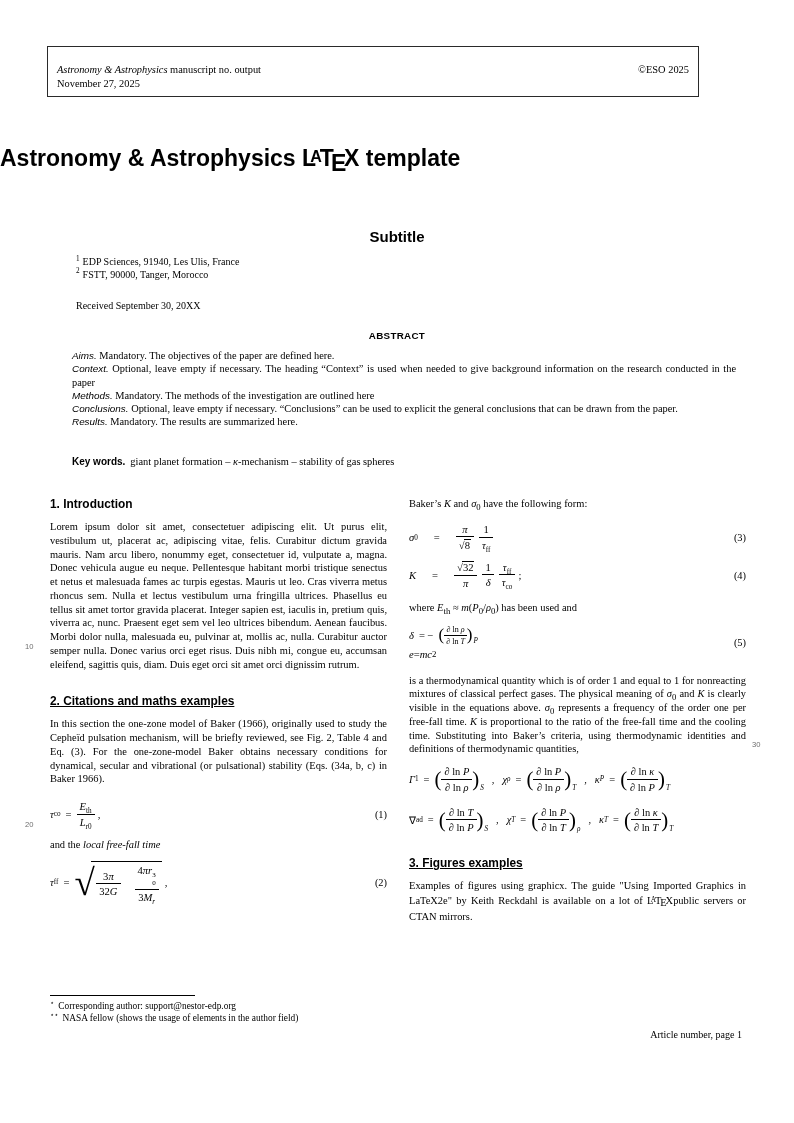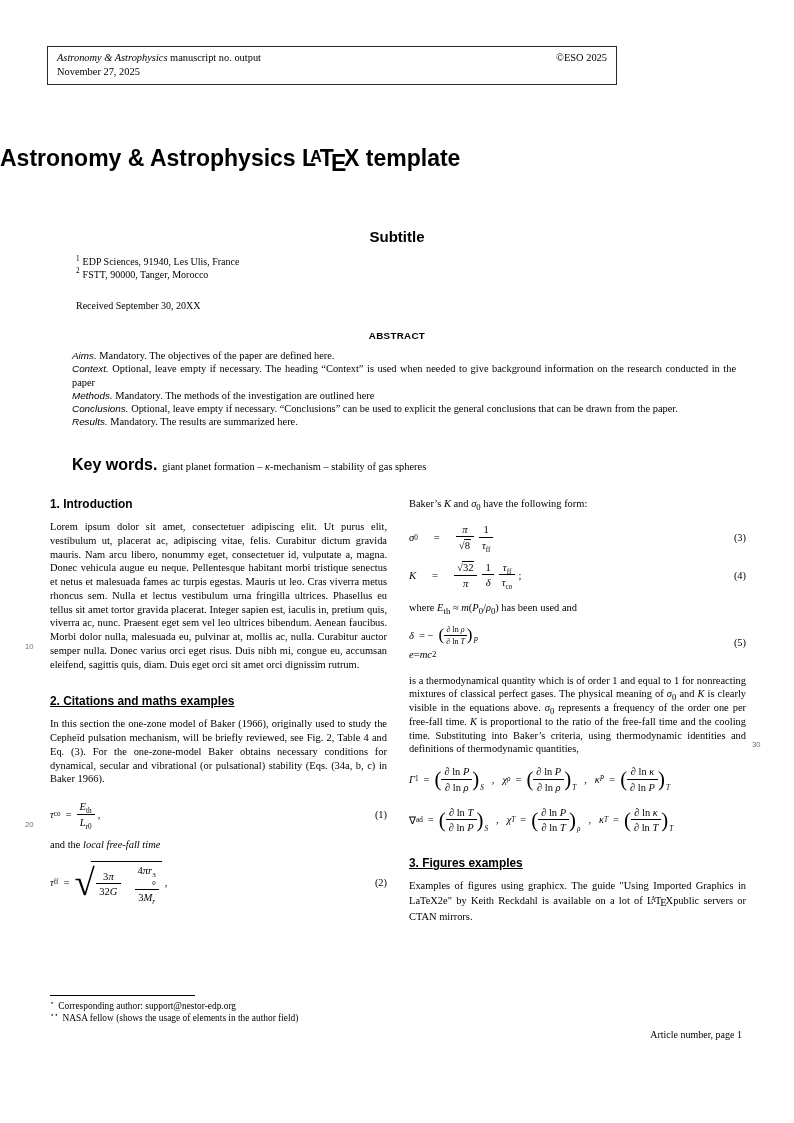--- a/index.html
+++ b/index.html
@@ -1,42 +1,42 @@
 <!DOCTYPE html>
 <html lang="en"><head>
 <meta charset="utf-8">
 <style>
   html,body{margin:0;padding:0;background:#e8e8e8;}
   .page{position:relative;width:794px;height:1123px;margin:0 auto;background:#ffffff;
         font-family:"Liberation Serif",serif;color:#000;overflow:hidden;}
 
   
-  .hdrbox{position:absolute;left:47px;top:46px;width:570px;box-sizing:border-box;
-          border:1.5px solid #2a2a2a;padding:4px 9px 6px 9px;
+  .hdrbox{position:absolute;left:47px;top:46px;width:652px;box-sizing:border-box;
+          border:1.5px solid #2a2a2a;padding:16px 9px 6px 9px;
           display:flex;justify-content:space-between;align-items:flex-start;
           font-size:10.4px;line-height:13.5px;}
   .hdr-italic{font-style:italic;}
 
   
   .title{position:absolute;left:0;right:0;top:145px;text-align:left;
          font-family:Liberation Sans, sans-serif;font-weight:bold;font-size:23px;}
   .subtitle{position:absolute;left:0;right:0;top:186px;text-align:center;
             font-family:"Liberation Sans",sans-serif;font-weight:bold;font-size:15px;margin-top:42px;}
   .authors{position:absolute;left:0;right:0;top:215px;text-align:center;font-size:12.2px;}
   .authors sup{font-size:8.3px;}
   .affils{position:absolute;left:76px;top:256px;font-size:10px;line-height:12.6px;}
   .affil sup{font-size:7.2px;margin-right:3px;}
   .received{position:absolute;left:76px;top:300px;font-size:10px;}
   .abshead{position:absolute;left:0;right:0;top:330px;text-align:center;
            font-family:"Liberation Sans",sans-serif;font-weight:bold;font-size:9.8px;letter-spacing:.3px;}
   .abstract{position:absolute;left:72px;top:349px;width:664px;
             font-size:10.4px;line-height:13.3px;text-align:justify;}
   .abs-label{font-family:"Liberation Sans",sans-serif;font-style:italic;font-size:9.9px;}
   .keywords{position:absolute;left:72px;top:456px;width:664px;font-size:10.4px;}
-  .kw-label{font-family:"Liberation Sans",sans-serif;font-weight:bold;font-size:16px;margin-right:5px;}
+  .kw-label{font-family:"Liberation Sans",sans-serif;font-weight:bold;font-size:10px;margin-right:5px;}
 
   
   .columns{position:absolute;left:50px;top:497px;width:696px;height:527px;display:flex;gap:22px;}
   .col{width:337px;display:flex;flex-direction:column;box-sizing:border-box;}
   h2.sec{font-family:"Liberation Sans",sans-serif;font-weight:bold;font-size:11.9px;margin:0 0 9px 0;}
   h2.sec.later{margin-top:23px;text-decoration:underline;}
   p.body{font-size:10.45px;line-height:13.75px;text-align:justify;margin:0;}
   .sg-i{font-style:italic;}
   sub,sup{line-height:0;}
   .plainline{font-size:10.45px;line-height:13.75px;margin:0;}

